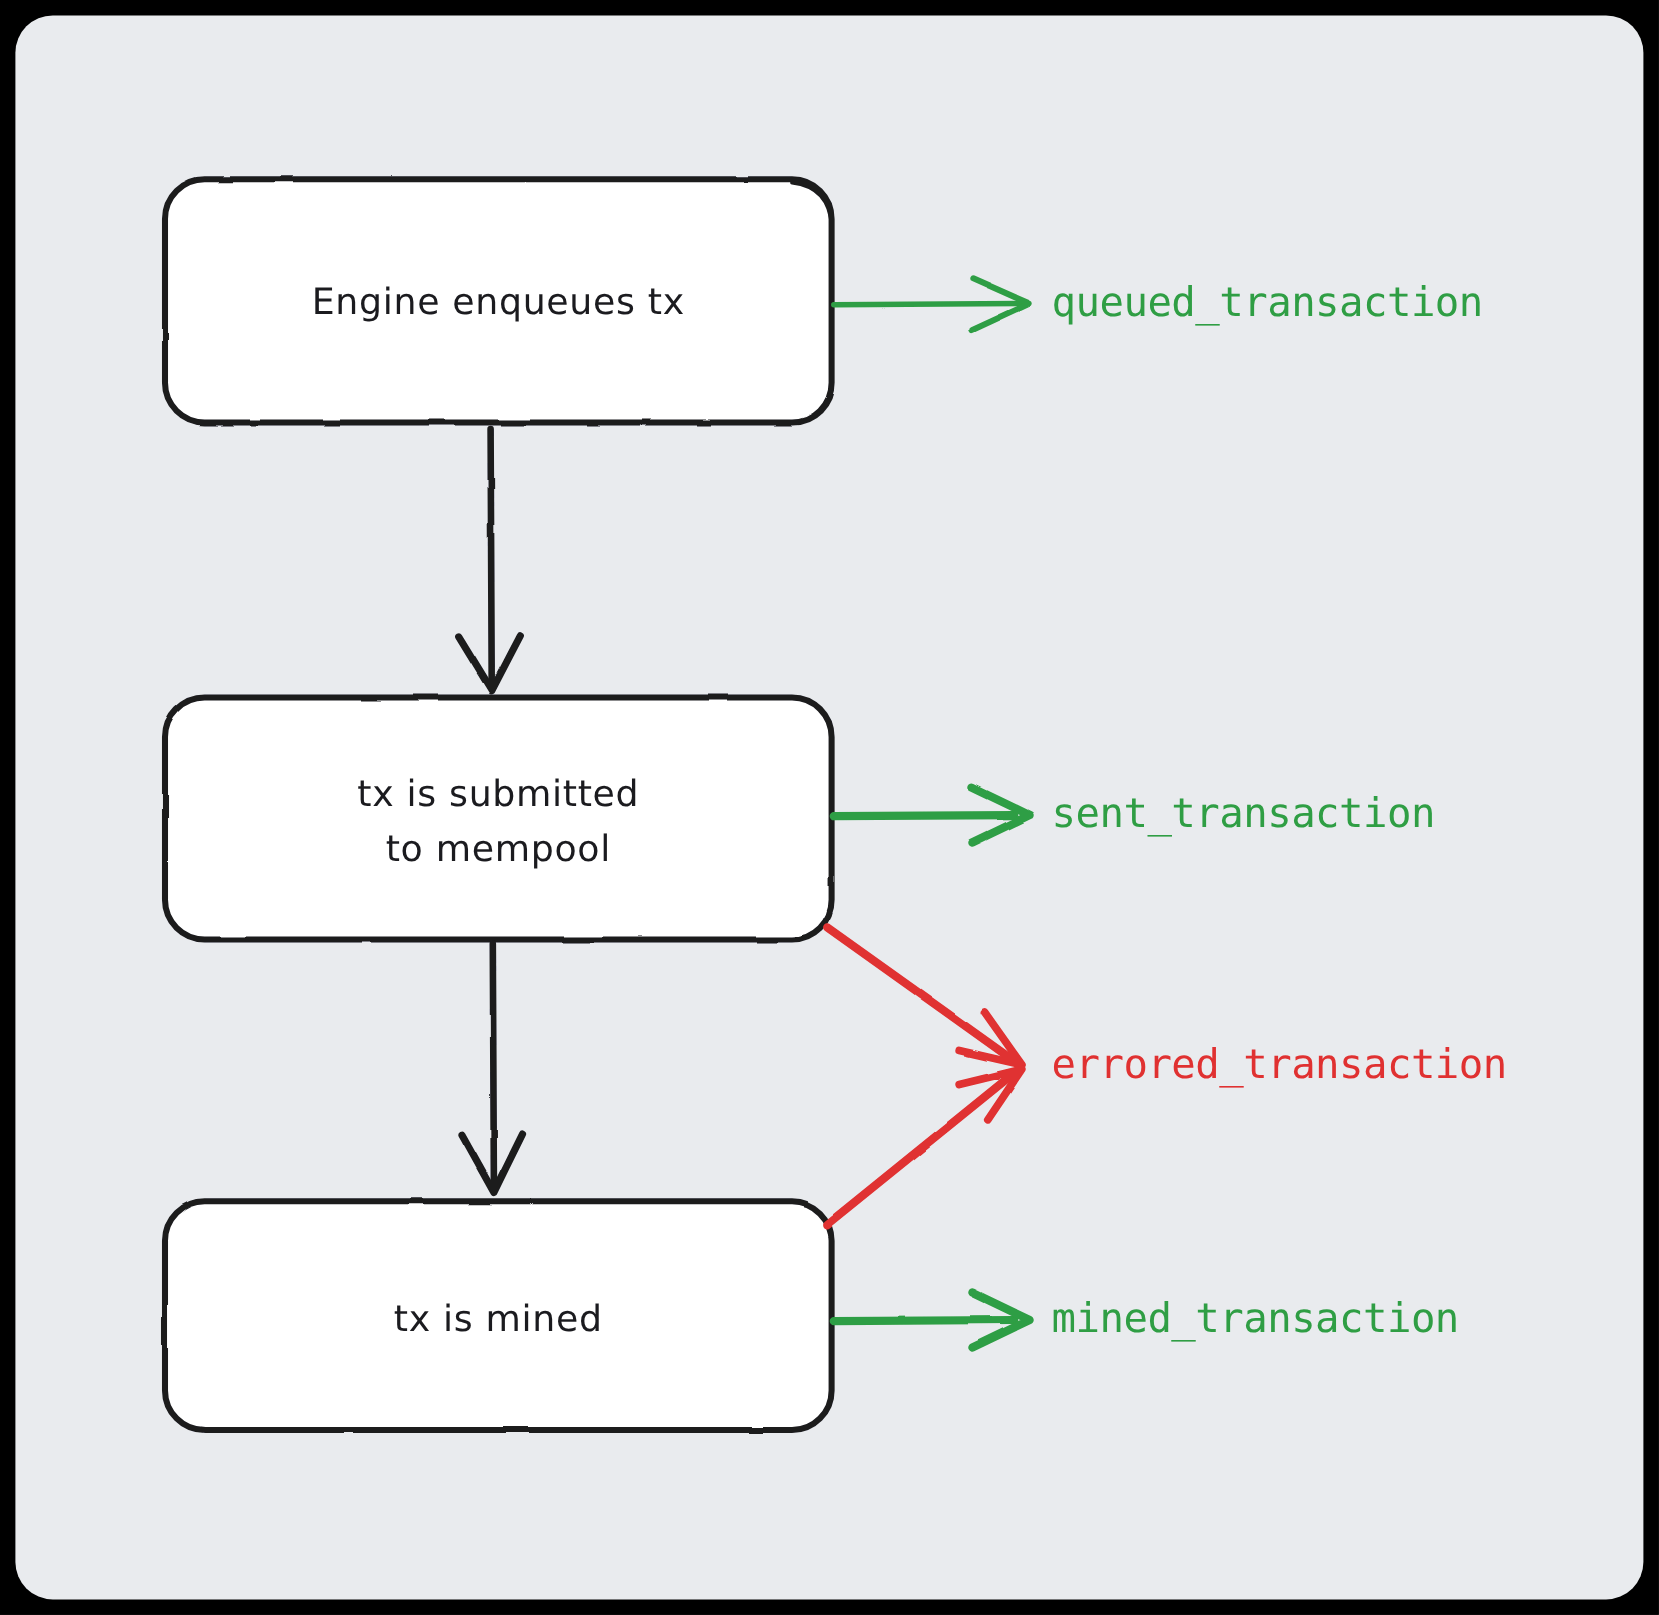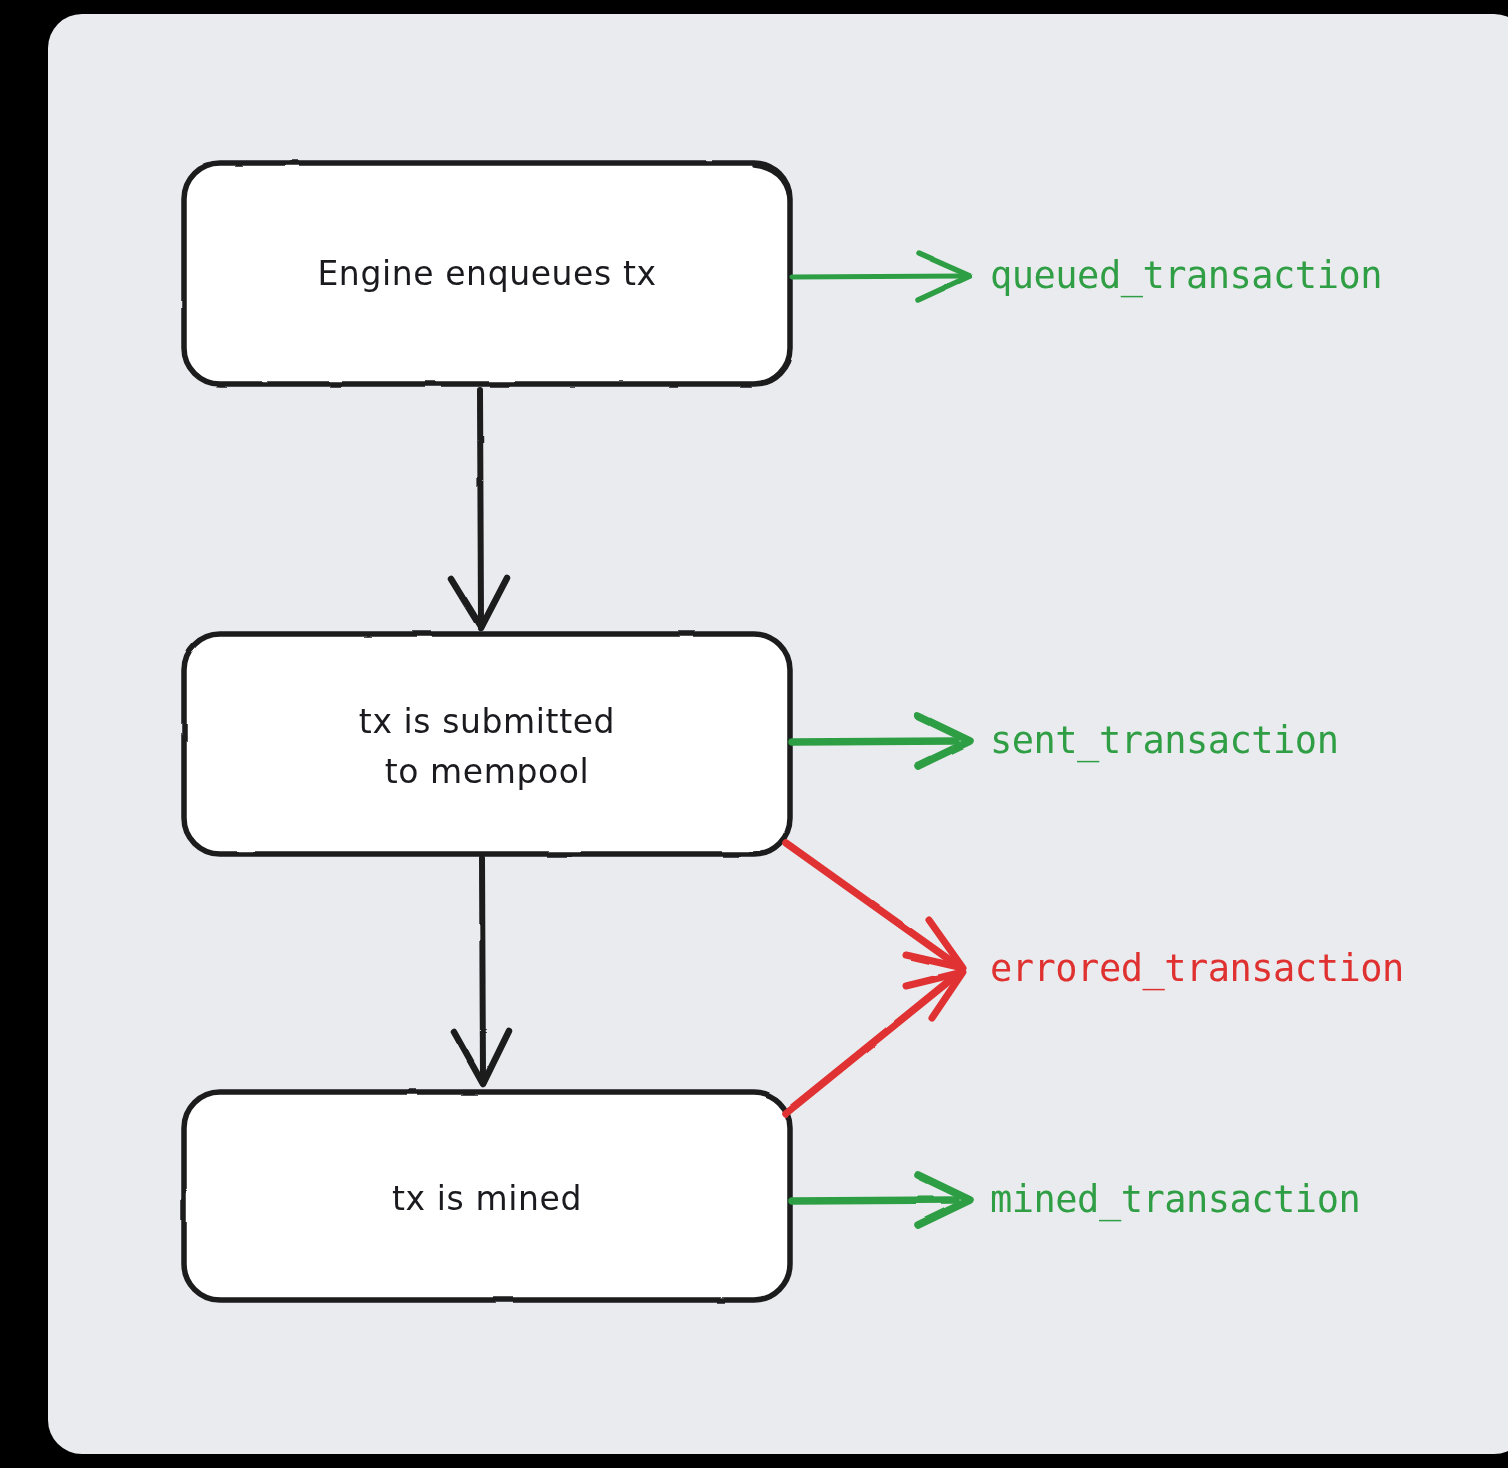--- a/index.html
+++ b/index.html
@@ -11,21 +11,20 @@
   body {
     width: 1508px;
     height: 1468px;
     overflow: hidden;
     font-family: "DejaVu Sans", sans-serif;
   }
   #diagram-canvas {
     position: relative;
     width: 1208px;
     height: 1468px;
-    margin-left: 34px;
   }
   .panel {
     position: absolute;
     left: 14px;
     top: 14px;
     width: 1480px;
     height: 1440px;
     background: #e9ebee;
     border-radius: 34px;
   }

